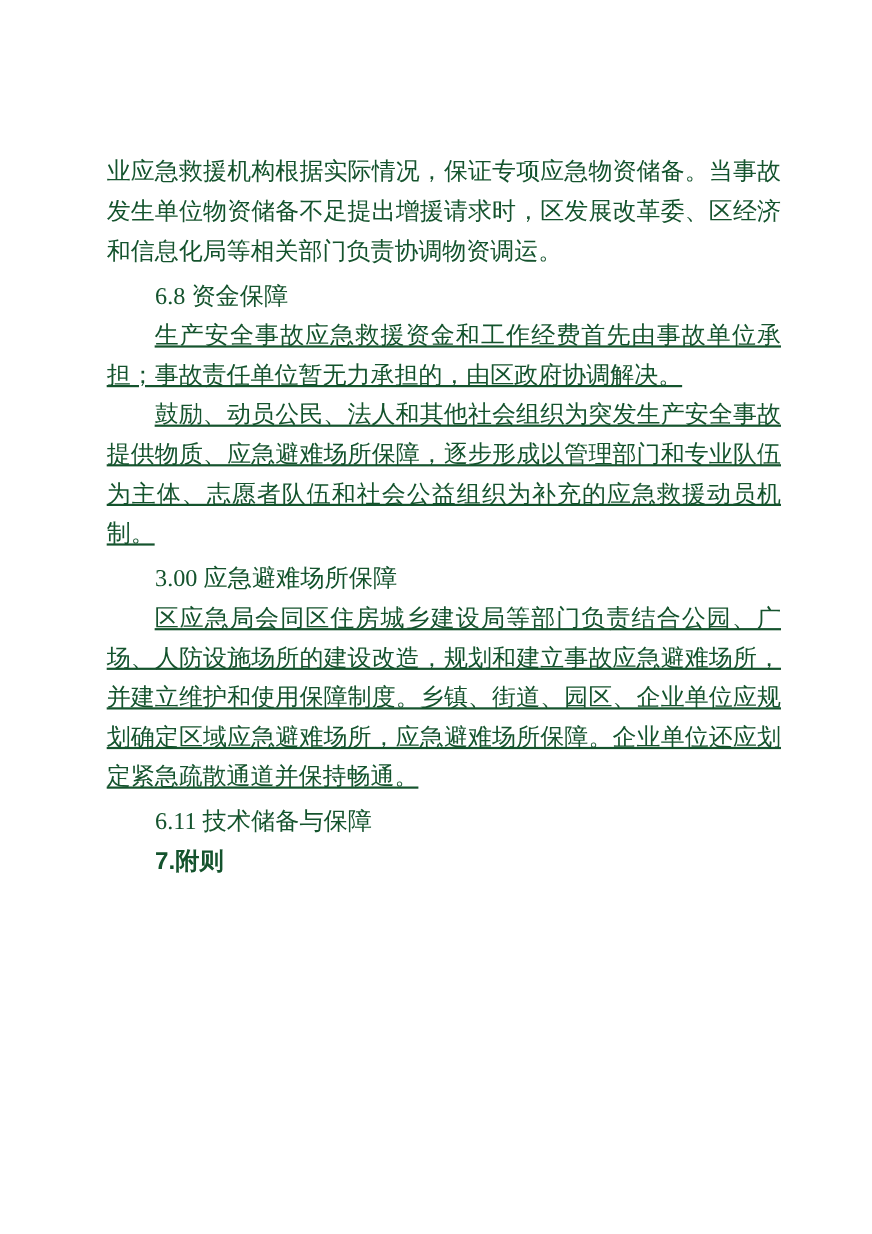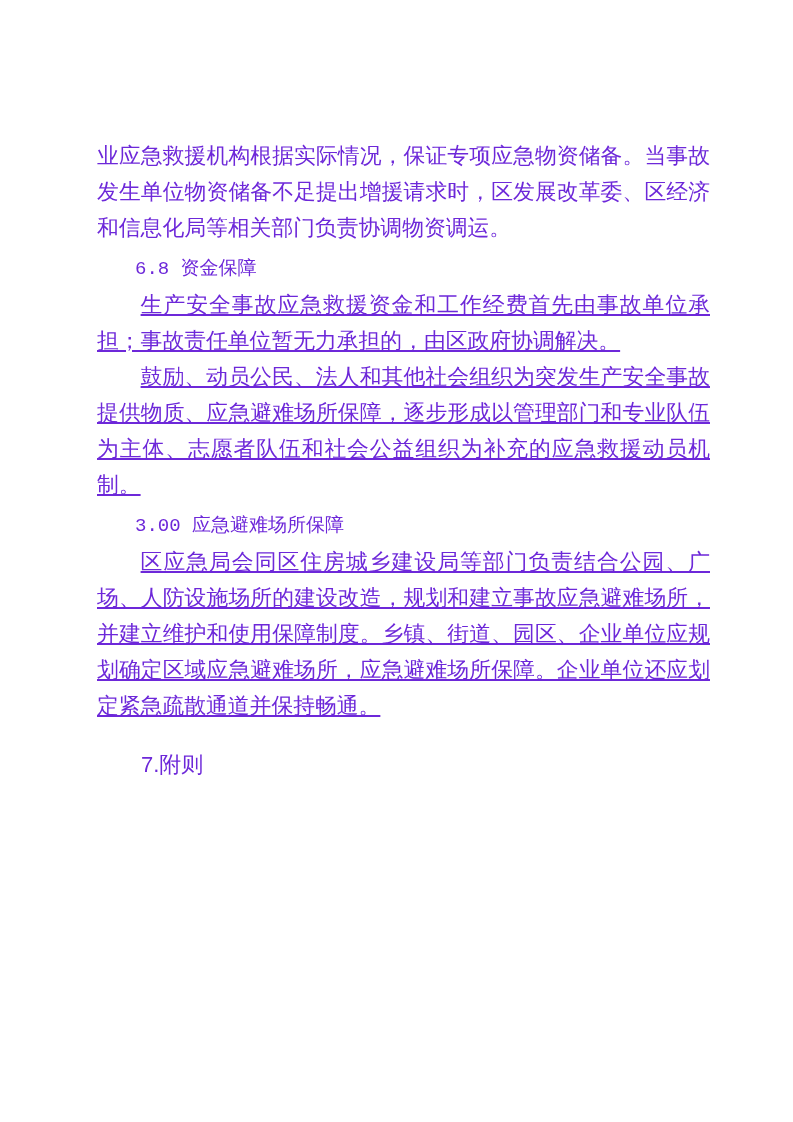--- a/index.html
+++ b/index.html
@@ -16,63 +16,64 @@
   }
   .content {
     position: absolute;
     left: 97px;
     top: 138px;
     width: 613px;
   }
   .content p {
     margin: 0;
     padding: 0;
-    color: #6d28d9;
+    color: #14532d;
     font-size: 21.8px;
     line-height: 36px;
     letter-spacing: 0;
     word-break: normal;
     overflow-wrap: break-word;
   }
   p.body {
     font-family: "Liberation Sans", "DejaVu Sans", sans-serif;
     text-align: justify;
     text-justify: inter-character;
     text-indent: 2em;
     text-decoration: underline;
   }
   p.body-continuation {
     font-family: "Liberation Sans", "DejaVu Sans", sans-serif;
     text-align: justify;
     text-justify: inter-character;
     text-indent: 0;
   }
   p.heading-serif {
-    font-family: Liberation Mono, monospace;
+    font-family: Liberation Serif, serif;
     font-weight: normal;
     text-align: left;
     text-indent: 2em;
     margin-top: 5px;
-    font-size: 19px;
+    font-size: 22px;
   }
   p.heading-sans {
     font-family: "Liberation Sans", "DejaVu Sans", sans-serif;
-    font-weight: normal;
+    font-weight: bold;
     text-align: left;
     text-indent: 2em;
-    margin-top: 23px;
+    margin-top: 0;
     font-size: 22px;
   }
 </style>
 </head>
 <body>
 
 <div class="page" style="background: rgb(255, 255, 255); color: rgb(0, 0, 0);">
   <div class="content">
       <p class="body-continuation">业应急救援机构根据实际情况，保证专项应急物资储备。当事故发生单位物资储备不足提出增援请求时，区发展改革委、区经济和信息化局等相关部门负责协调物资调运。</p>
       <p class="heading-serif">6.8 资金保障</p>
       <p class="body">生产安全事故应急救援资金和工作经费首先由事故单位承担；事故责任单位暂无力承担的，由区政府协调解决。</p>
       <p class="body">鼓励、动员公民、法人和其他社会组织为突发生产安全事故提供物质、应急避难场所保障，逐步形成以管理部门和专业队伍为主体、志愿者队伍和社会公益组织为补充的应急救援动员机制。</p>
       <p class="heading-serif">3.00 应急避难场所保障</p>
       <p class="body">区应急局会同区住房城乡建设局等部门负责结合公园、广场、人防设施场所的建设改造，规划和建立事故应急避难场所，并建立维护和使用保障制度。乡镇、街道、园区、企业单位应规划确定区域应急避难场所，应急避难场所保障。企业单位还应划定紧急疏散通道并保持畅通。</p>
+      <p class="heading-serif">6.11 技术储备与保障</p>
       <p class="heading-sans">7.附则</p>
     </div>
 </div>
 
 </body></html>

